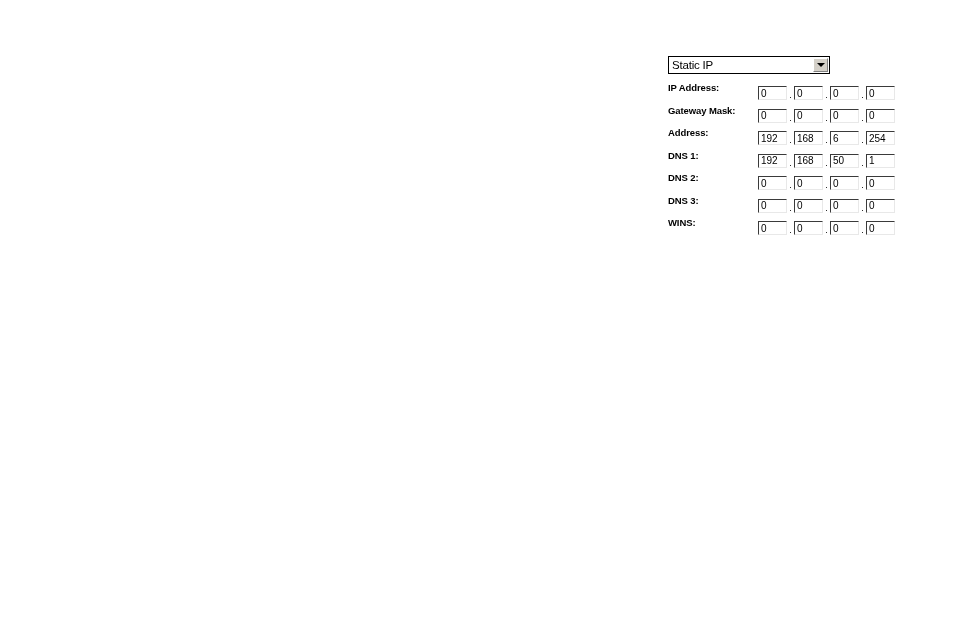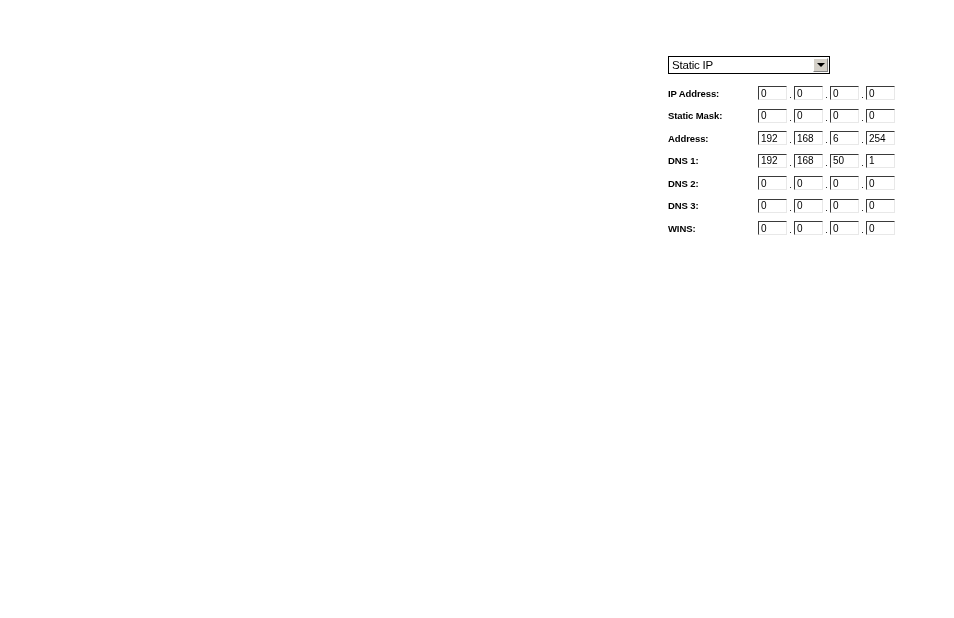--- a/index.html
+++ b/index.html
@@ -67,21 +67,20 @@
     width: 0;
     height: 0;
     border-left: 4px solid transparent;
     border-right: 4px solid transparent;
     border-top: 4px solid #000000;
   }
 
   
   .field-row {
     display: flex;
-    align-items: center;
     height: 22.5px;
   }
   .field-label {
     width: 90px;
     flex: 0 0 90px;
     font-size: 9.5px;
     font-weight: bold;
     color: #000000;
     letter-spacing: -0.1px;
     white-space: nowrap;
@@ -139,21 +138,21 @@
           <input type="text" class="octet" value="0" style="">
           <span class="dot">.</span>
           <input type="text" class="octet" value="0" style="">
           <span class="dot">.</span>
           <input type="text" class="octet" value="0" style="">
           <span class="dot">.</span>
           <input type="text" class="octet" value="0" style="">
         </div>
       </div>
       <div class="field-row">
-        <div class="field-label">Static Mask:</div>
+        <div class="field-label">Gateway Mask:</div>
         <div class="octets">
           <input type="text" class="octet" value="0" style="">
           <span class="dot">.</span>
           <input type="text" class="octet" value="0" style="">
           <span class="dot">.</span>
           <input type="text" class="octet" value="0" style="">
           <span class="dot">.</span>
           <input type="text" class="octet" value="0" style="">
         </div>
       </div>

